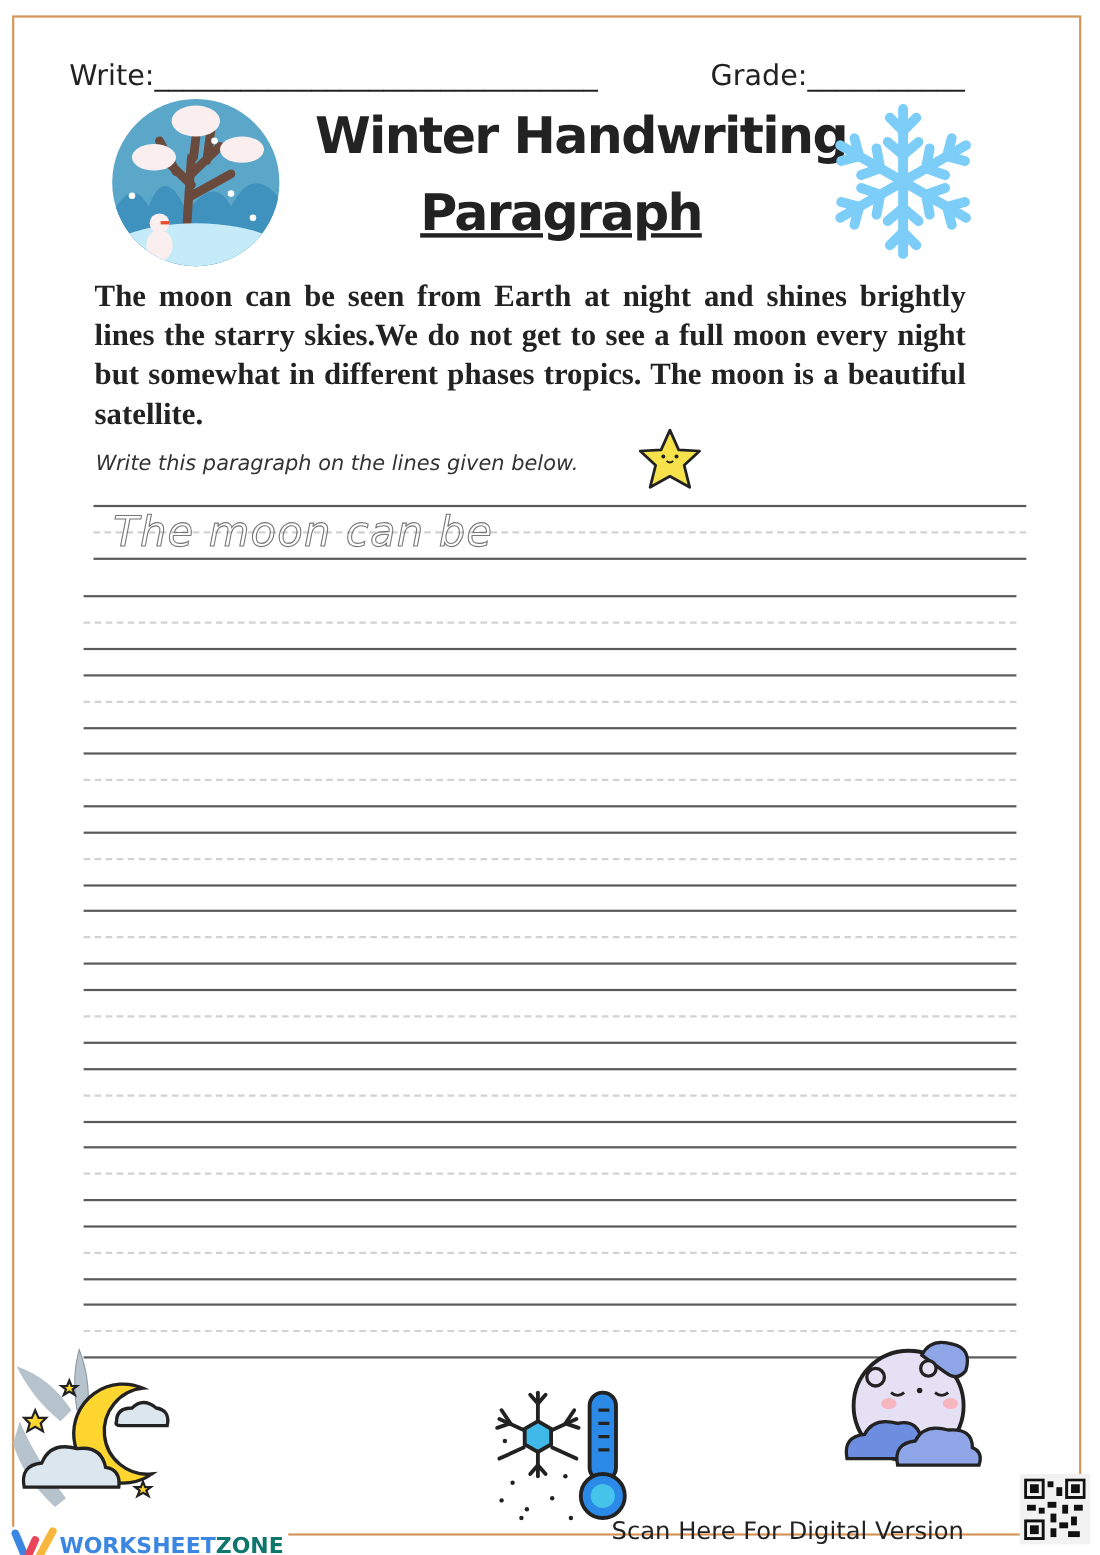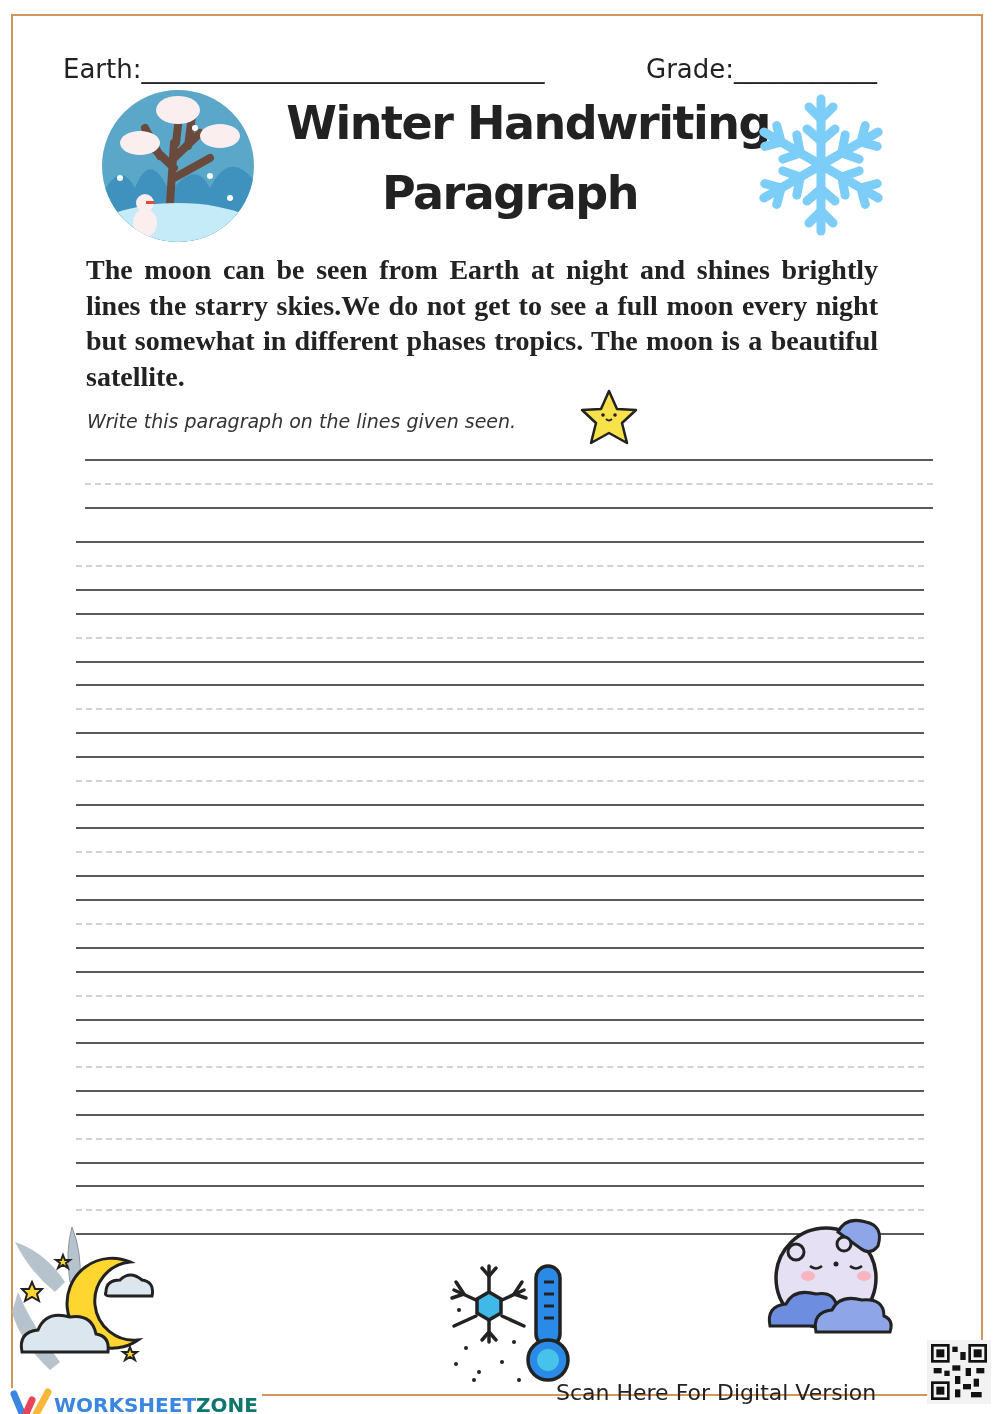--- a/index.html
+++ b/index.html
@@ -20,21 +20,21 @@
   .logo .w1 { color: #3a86e0; }
   .logo .w2 { color: #0f766e; }
   .scan { left: 556px; top: 1380px; font-family: "DejaVu Sans", sans-serif; font-size: 22px; color: #222; background: linear-gradient(#fff 0, #fff 14px, transparent 14px); white-space: nowrap; }
   .qr { left: 927px; top: 1340px; width: 64px; height: 64px; background: #f2f2f2; }
 </style>
 </head>
 <body>
 
 <div class="frame"></div>
 
-<div class="abs header-line" style="left:63px; top:54px;">Earth:_______________________________</div>
+<div class="abs header-line" style="left:63px; top:54px;">Write:_______________________________</div>
 <div class="abs header-line" style="left:646px; top:54px;text-align:center;">Grade:___________</div>
 
 <div class="abs" style="left:100px; top:88px; width:156px; height:156px;">
   <svg width="156" height="156" viewBox="0 0 156 156">
     <defs>
         <clipPath id="cc">
           <ellipse cx="78" cy="78" rx="76" ry="76"></ellipse>
         </clipPath>
       </defs>
     <g clip-path="url(#cc)">
@@ -50,56 +50,57 @@
       <rect x="46" y="113" width="8" height="3" fill="#e84a2b"></rect>
       <circle cx="20" cy="90" r="3" fill="#fff"></circle>
       <circle cx="130" cy="110" r="3" fill="#fff"></circle>
       <circle cx="110" cy="88" r="3" fill="#fff"></circle>
       <circle cx="95" cy="40" r="3" fill="#fff"></circle>
     </g>
   </svg>
 </div>
 
 <div class="abs title" style="top:100px;text-align:right;">Winter Handwriting</div>
-<div class="abs title" style="top:170px;">Paragraph</div>
+<div class="abs title" style="top:170px;text-decoration:underline;">Paragraph</div>
 
 <div class="abs" style="left:748px; top:92px; width:146px; height:146px;">
   <svg width="146" height="146" viewBox="-73 -73 146 146">
     <g stroke="#7ccdf8" stroke-width="9" stroke-linecap="round" fill="none">
       <g id="arm">
         <line x1="0" y1="0" x2="0" y2="-66"></line>
         <polyline points="-12,-58 0,-46 12,-58"></polyline>
         <polyline points="-14,-36 0,-24 14,-36"></polyline>
       </g>
       <use href="#arm" transform="rotate(60)"></use>
       <use href="#arm" transform="rotate(120)"></use>
       <use href="#arm" transform="rotate(180)"></use>
       <use href="#arm" transform="rotate(240)"></use>
       <use href="#arm" transform="rotate(300)"></use>
     </g>
   </svg>
 </div>
 
 <div class="abs para">The moon can be seen from Earth at night and shines brightly lines the starry skies.We do not get to see a full moon every night but somewhat in different phases tropics. The moon is a beautiful satellite.</div>
 
-<div class="abs instruction">Write this paragraph on the lines given seen.</div>
+<div class="abs instruction">Write this paragraph on the lines given below.</div>
 
 <div class="abs" style="left:578px; top:388px; width:62px; height:58px;">
   <svg width="62" height="58" viewBox="0 0 62 58">
     <path d="M31 3 L39 21 L58 22 L44 35 L49 55 L31 45 L13 55 L18 35 L4 22 L23 21 Z" fill="#f7e24b" stroke="#222" stroke-width="2.5" stroke-linejoin="round"></path>
     <circle cx="25" cy="27" r="1.8" fill="#222"></circle>
     <circle cx="37" cy="27" r="1.8" fill="#222"></circle>
     <path d="M28 31 Q31 34 34 31" stroke="#222" stroke-width="1.8" fill="none"></path>
   </svg>
 </div>
 
 <div class="row" style="left:85px; top:459px; width:848px;">
   <div class="top"></div>
   <div class="mid"></div>
   <div class="bot"></div>
+  <div class="trace">The moon can be</div>
 </div>
 
 <div id="rows">
     <div class="row" style="left: 76px; width: 848px; top: 541px;">
       <div class="top"></div>
       <div class="mid"></div>
       <div class="bot"></div>
     </div>
     <div class="row" style="left: 76px; width: 848px; top: 612.6px;">
       <div class="top"></div>

